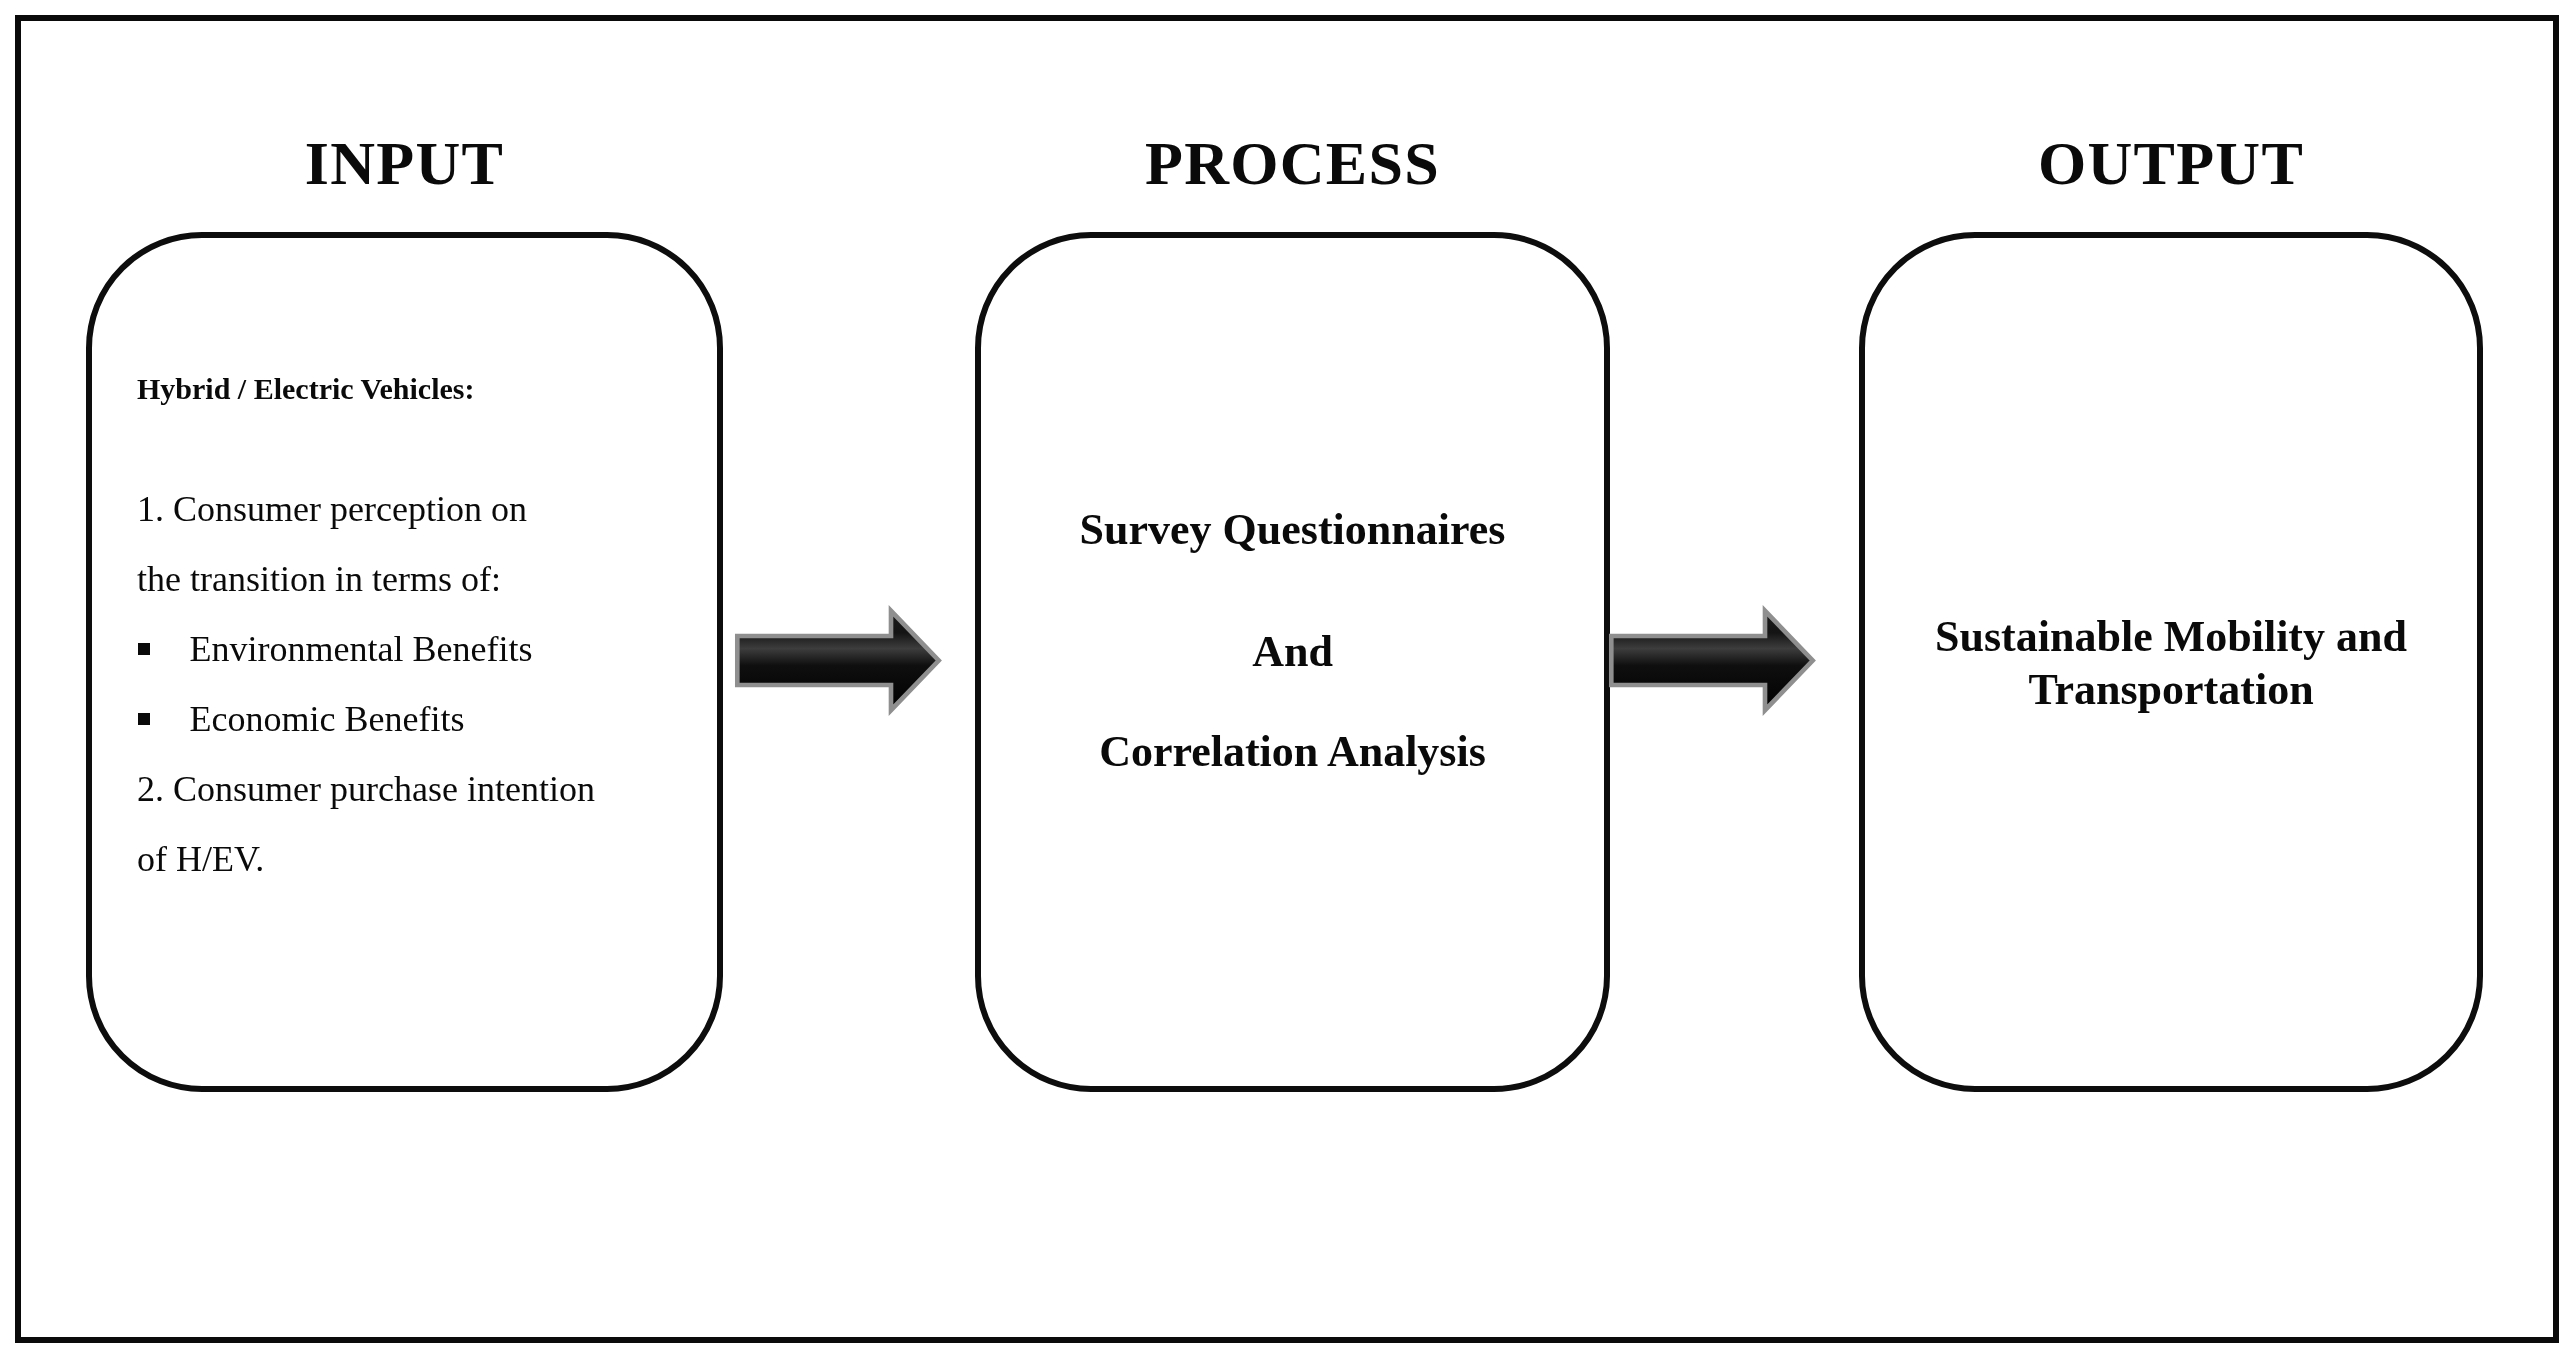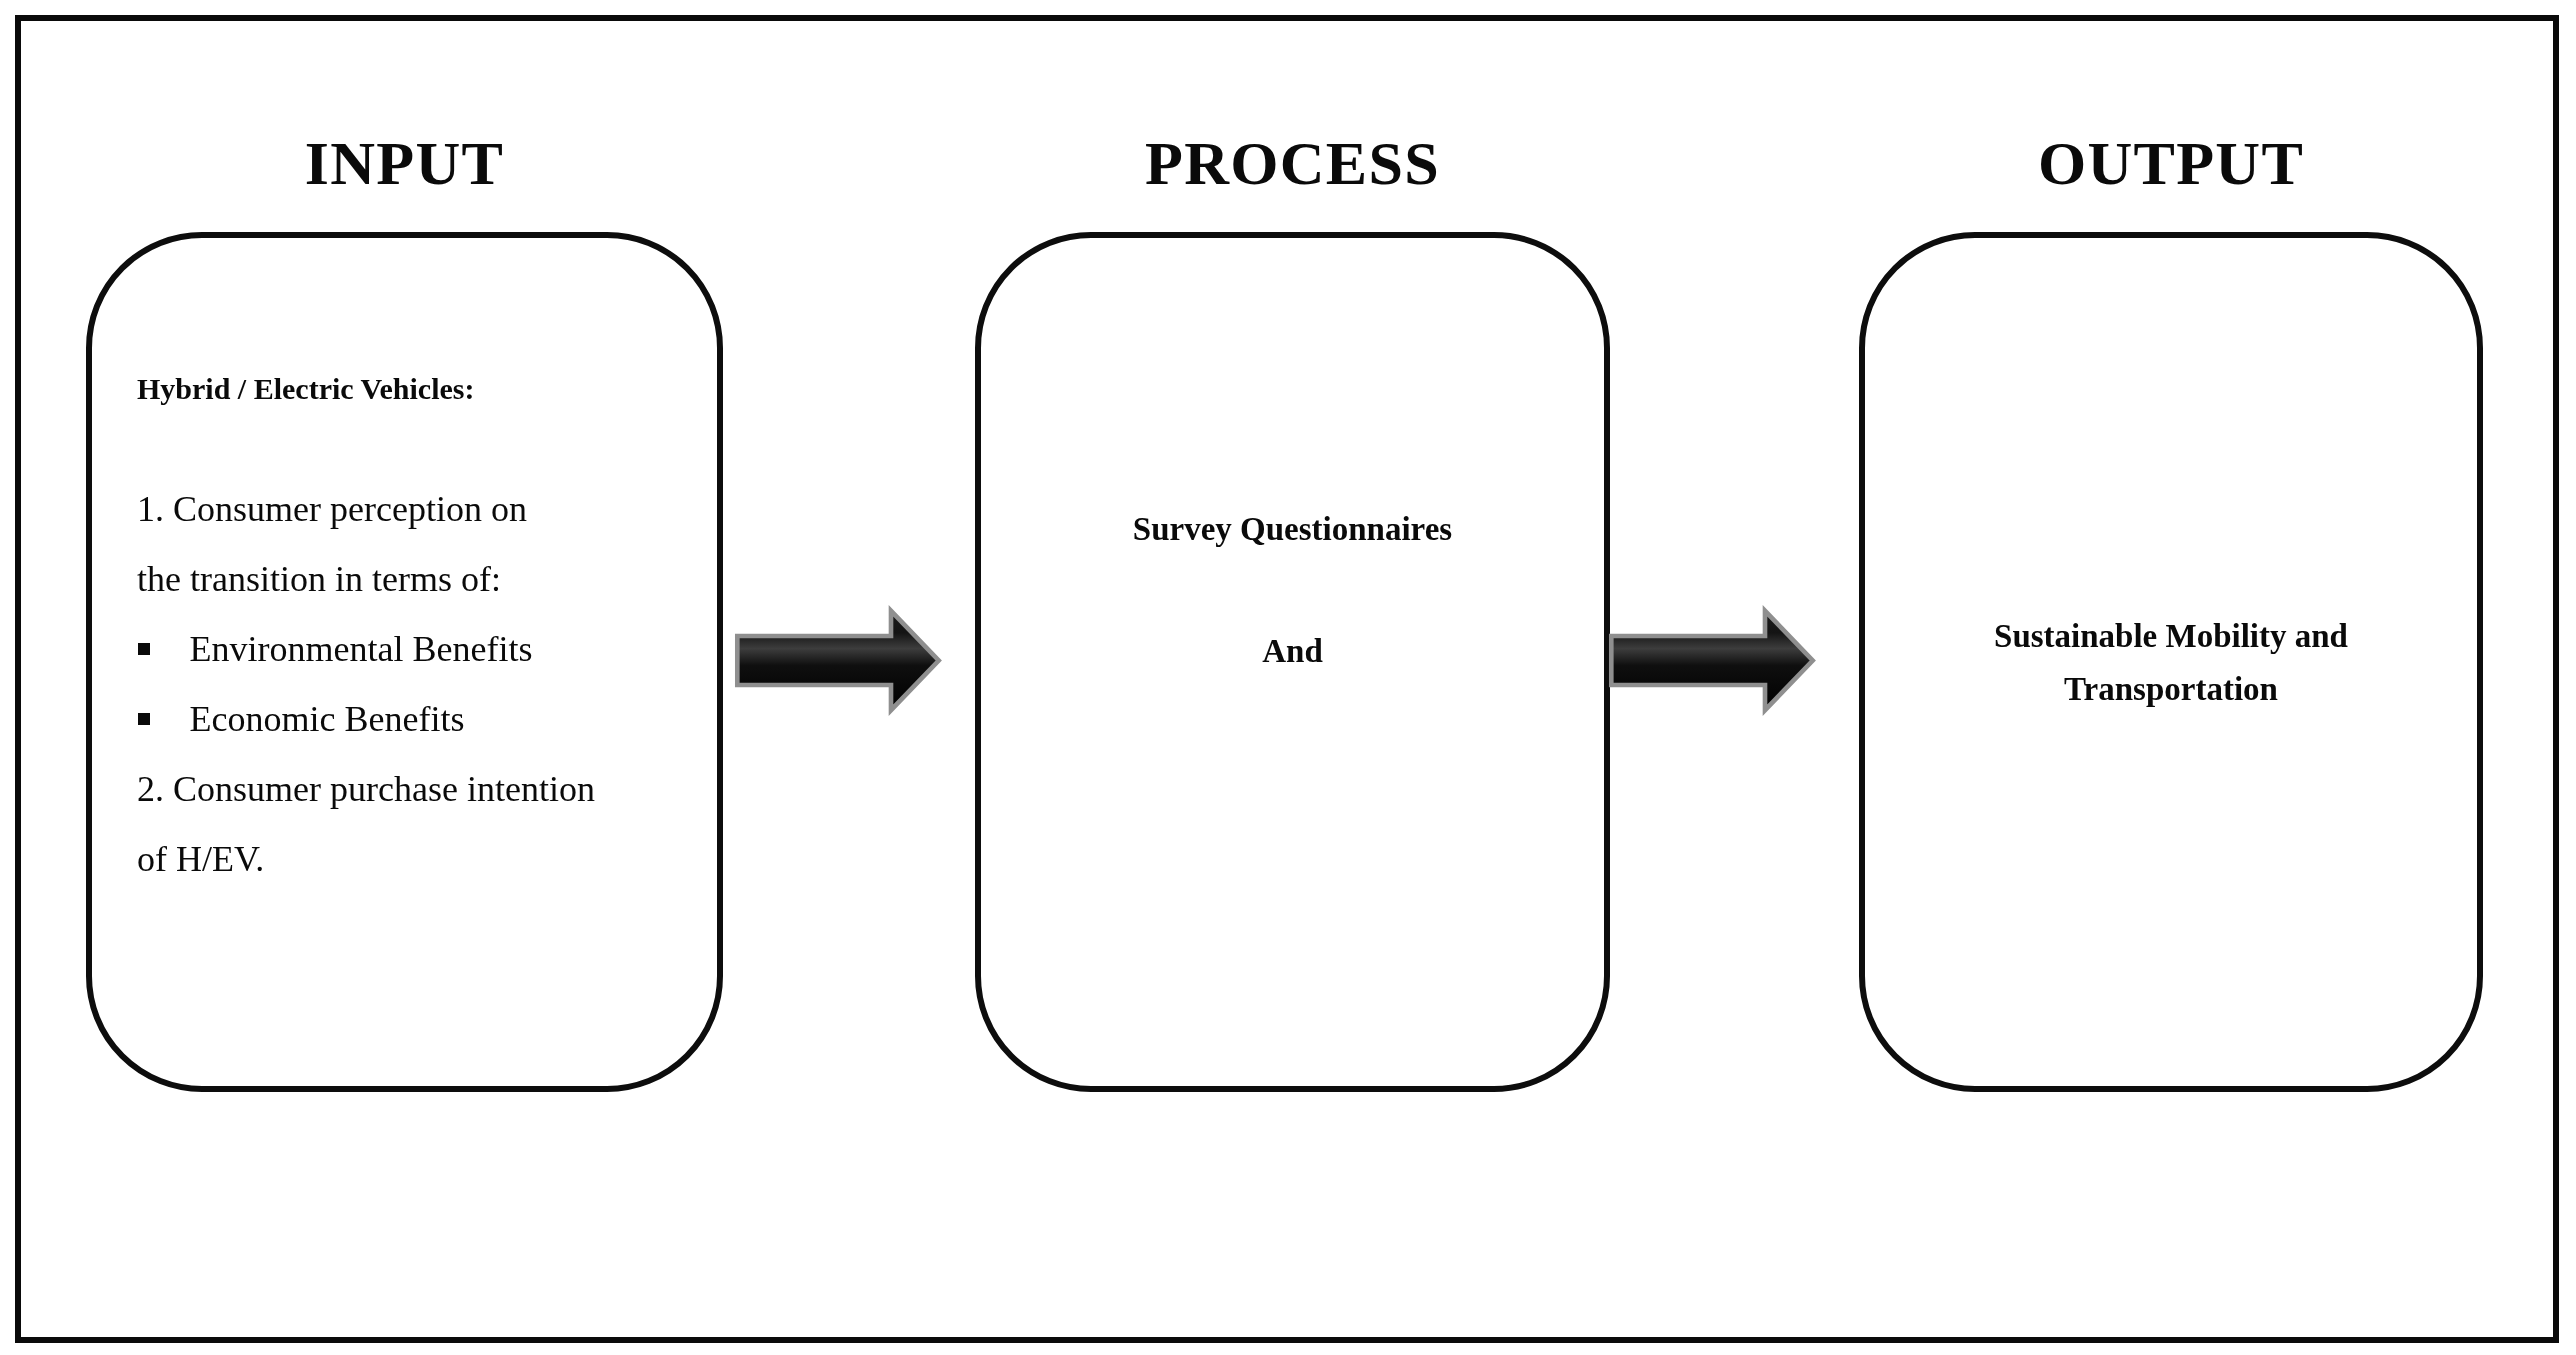--- a/index.html
+++ b/index.html
@@ -51,21 +51,21 @@
     height:70px;line-height:70px;font-size:36px;white-space:nowrap;
     display:flex;align-items:center;
   }
   .bullet-sq{
     width:11.3px;height:11.3px;background:var(--ink);
     display:inline-block;flex:0 0 auto;
     margin-left:1.3px;margin-right:40px;
   }
   .center-line{
     position:absolute;left:10px;right:10px;text-align:center;
-    font-weight:bold;font-size:33px;white-space:nowrap;
+    font-weight:bold;font-size:44px;white-space:nowrap;
   }
   .proc-line1{top:265px;height:53px;line-height:53px;}
   .proc-line2{top:387px;height:53px;line-height:53px;}
   .proc-block{top:488px;line-height:52px;}
   .out-block{top:372px;line-height:53px;}
   .arrow{
     position:absolute;width:212px;height:113px;top:604px;
   }
   .arrow-1{left:732px;}
   .arrow-2{left:1606px;}
@@ -121,20 +121,21 @@
   </div>
 
   <svg class="arrow arrow-1" viewBox="0 0 320 170">
     <polygon points="8,48 240,48 240,10 312,85 240,160 240,122 8,122" fill="url(#arrowGrad)" stroke="var(--arrow-outline,#8f8f8f)" stroke-width="7" stroke-linejoin="miter"></polygon>
   </svg>
 
   <div class="ipo-box box-process">
     <div class="center-line proc-line1">Survey Questionnaires</div>
     <div class="center-line proc-line2">And</div>
     <div class="center-line proc-block">
+      <div>Correlation Analysis</div>
     </div>
   </div>
 
   <svg class="arrow arrow-2" viewBox="0 0 320 170">
     <polygon points="8,48 240,48 240,10 312,85 240,160 240,122 8,122" fill="url(#arrowGrad)" stroke="var(--arrow-outline,#8f8f8f)" stroke-width="7" stroke-linejoin="miter"></polygon>
   </svg>
 
   <div class="ipo-box box-output">
     <div class="center-line out-block">
       <div>Sustainable Mobility and</div>

